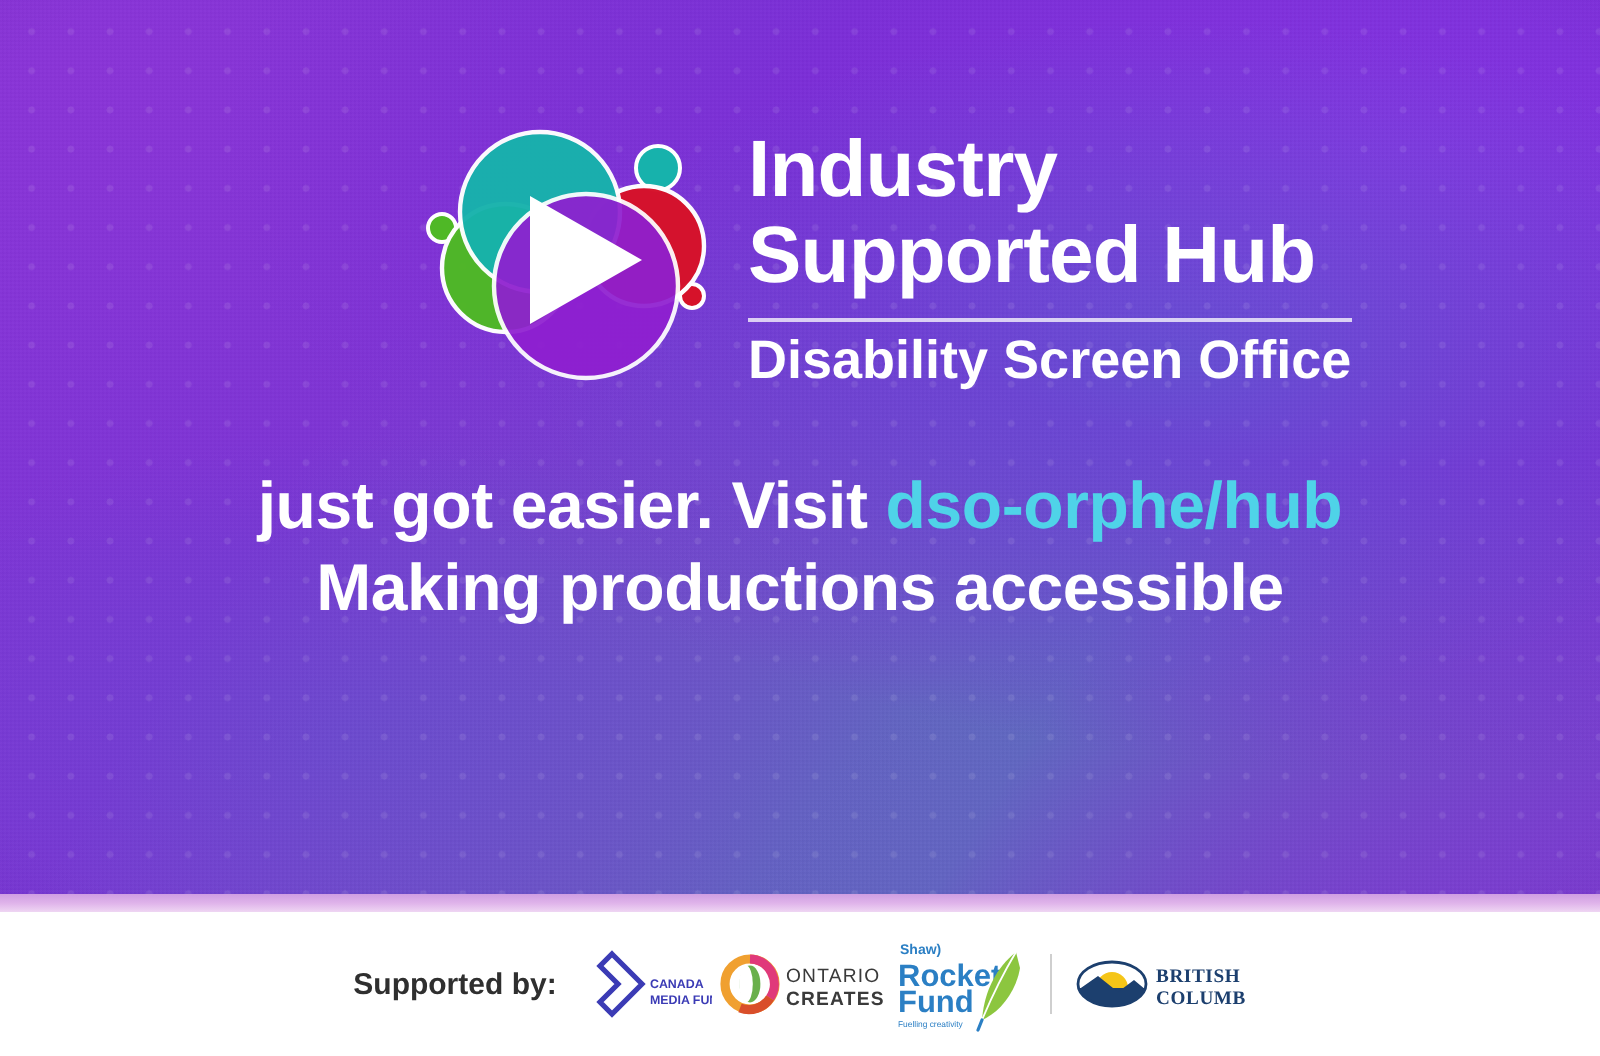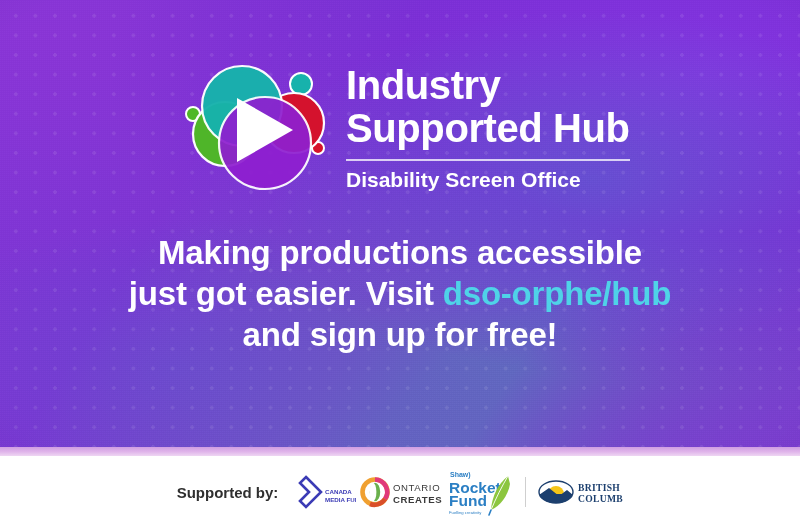--- a/index.html
+++ b/index.html
@@ -42,21 +42,21 @@
       repeating-linear-gradient(90deg, rgba(255,255,255,0.010) 0 1px, rgba(0,0,0,0.010) 1px 2px);
   }
   .bg-vignette {
     position: absolute; inset: 0;
     background: radial-gradient(120% 110% at 50% 42%, rgba(0,0,0,0) 52%, rgba(30,10,60,0.17) 100%);
   }
 
   
   .logo-lockup {
     position: absolute;
-    left: 180px; top: 58px;
+    left: 208px; top: 58px;
     display: flex;
     align-items: center;
     gap: 16px;
   }
   .logo-mark { width: 150px; height: 140px; display:block; flex: 0 0 auto; }
   .logo-text { display: flex; flex-direction: column; justify-content: center; }
   .brand-line1, .brand-line2 {
     color: #ffffff;
     font-weight: bold;
     font-size: 40px;
@@ -66,21 +66,21 @@
   }
   .brand-rule {
     height: 2px;
     background: rgba(255,255,255,0.75);
     margin: 9px 0 7px 0;
     width: 100%;
   }
   .brand-sub {
     color: #ffffff;
     font-weight: bold;
-    font-size: 21px;
+    font-size: 27px;
     line-height: 24px;
     letter-spacing: 0px;
     white-space: nowrap;
   }
 
   
   .headline {
     position: absolute;
     left: 0; right: 0; top: 232px;
     text-align: center;
@@ -155,23 +155,22 @@
 
     <div class="logo-text">
       <div class="brand-line1">Industry</div>
       <div class="brand-line2">Supported Hub</div>
       <div class="brand-rule"></div>
       <div class="brand-sub">Disability Screen Office</div>
     </div>
   </div>
 
   <div class="headline">
+    <div><span>just got easier. Visit </span><span class="url">dso-orphe/hub</span></div>
     <div>Making productions accessible</div>
-    <div><span>just got easier. Visit </span><span class="url">dso-orphe/hub</span></div>
-    <div>and sign up for free!</div>
   </div>
 
   <div class="accent-strip"></div>
 
   <div class="footer">
 
     <div class="supported-label">Supported by:</div>
 
     <div class="sponsor">
       <svg width="62" height="38" viewBox="0 0 62 38">

